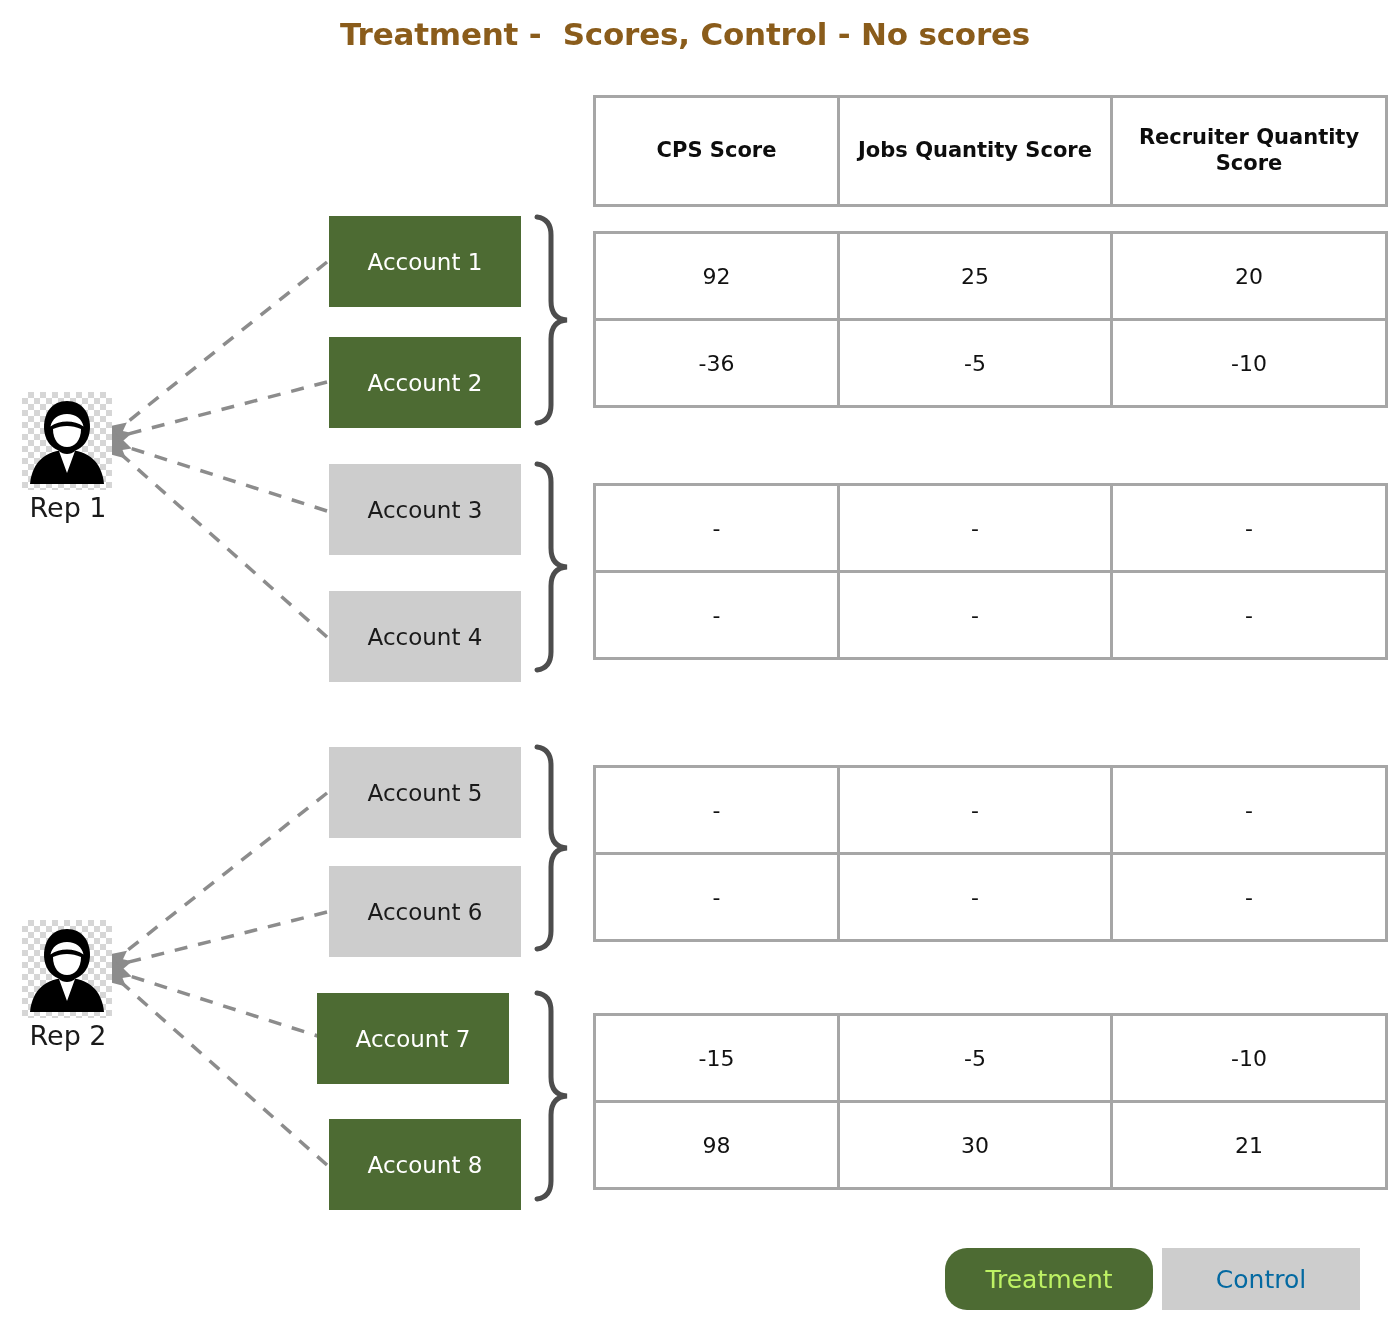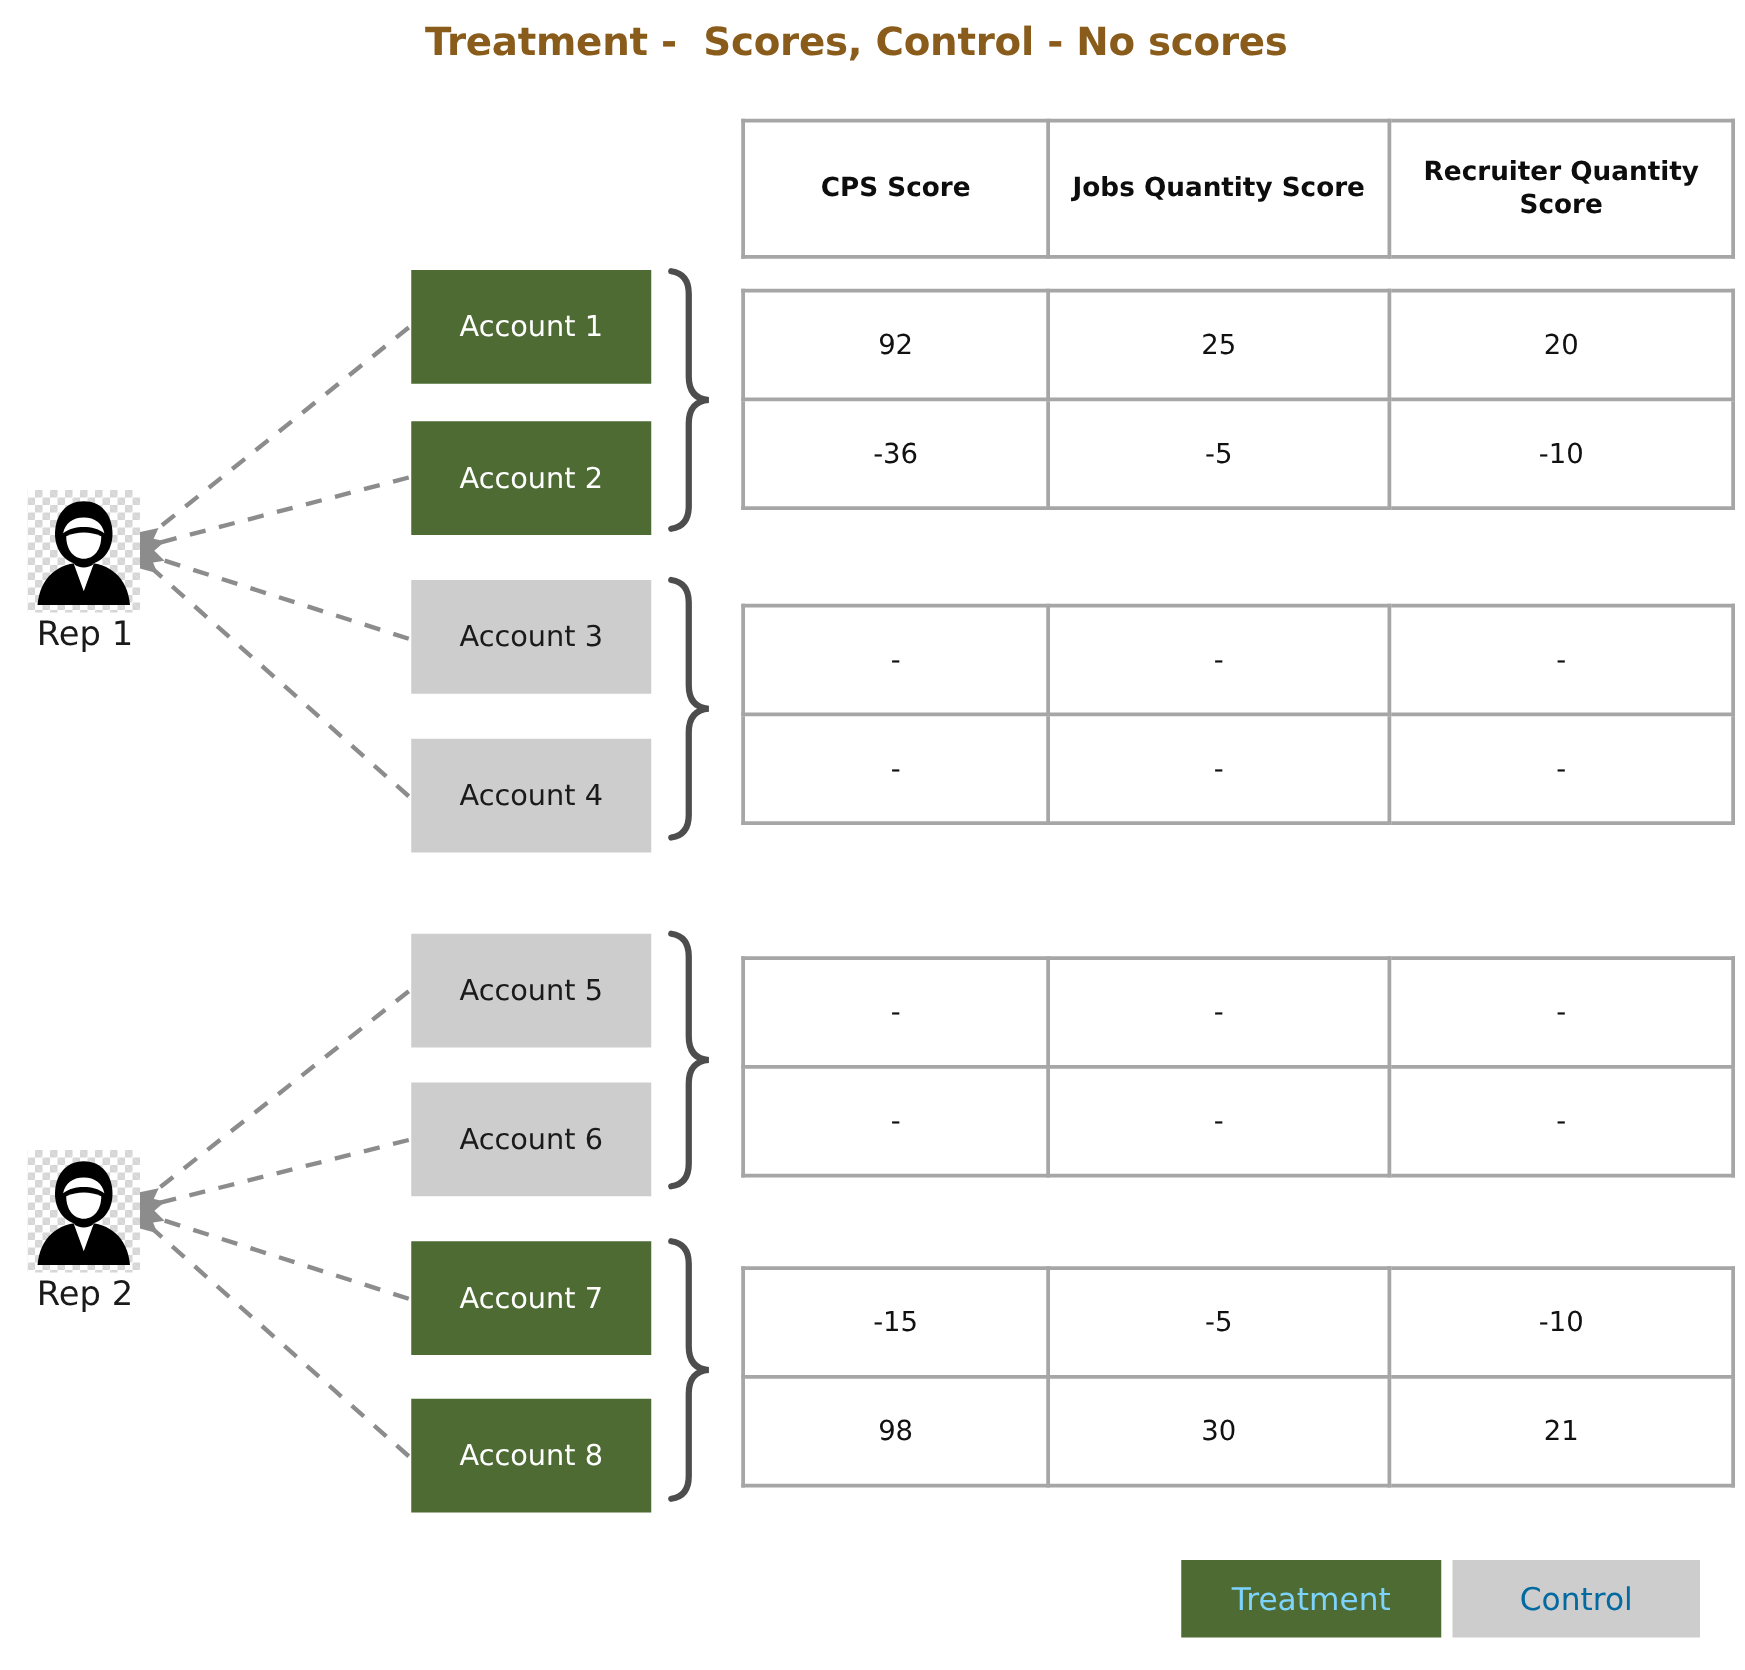--- a/index.html
+++ b/index.html
@@ -112,21 +112,21 @@
   
   .legend-box {
     position: absolute;
     height: 62px;
     display: flex;
     align-items: center;
     justify-content: center;
     font-size: 25px;
     box-sizing: border-box;
   }
-  .legend-box.treatment { background: #4d6b33; color: #7dd3fc; }
+  .legend-box.treatment { background: #4d6b33; color: #bef264; border-radius: 22px; }
   .legend-box.control   { background: #cdcdcd; color: #0369a1; }
 </style>
 </head>
 <body>
 
 <div id="stage">
 
   <div id="title">Treatment -  Scores, Control - No scores</div>
 
   <svg id="vec" viewBox="0 0 1396 1336" width="1396" height="1336">
@@ -194,21 +194,21 @@
   <div class="acct control" style="left:329px; top:591px;">
     <span>Account 4</span>
   </div>
 
   <div class="acct control" style="left:329px; top:747px;">
     <span>Account 5</span>
   </div>
   <div class="acct control" style="left:329px; top:866px;">
     <span>Account 6</span>
   </div>
-  <div class="acct treatment" style="left:329px; top:993px;">
+  <div class="acct treatment" style="left:317px; top:993px;">
     <span>Account 7</span>
   </div>
   <div class="acct treatment" style="left:329px; top:1119px;">
     <span>Account 8</span>
   </div>
 
   <table class="tbl" style="left:593px; top:95px;">
     <tbody>
         <tr>
       <th class="col-a" style="height:106px;">CPS Score</th>

